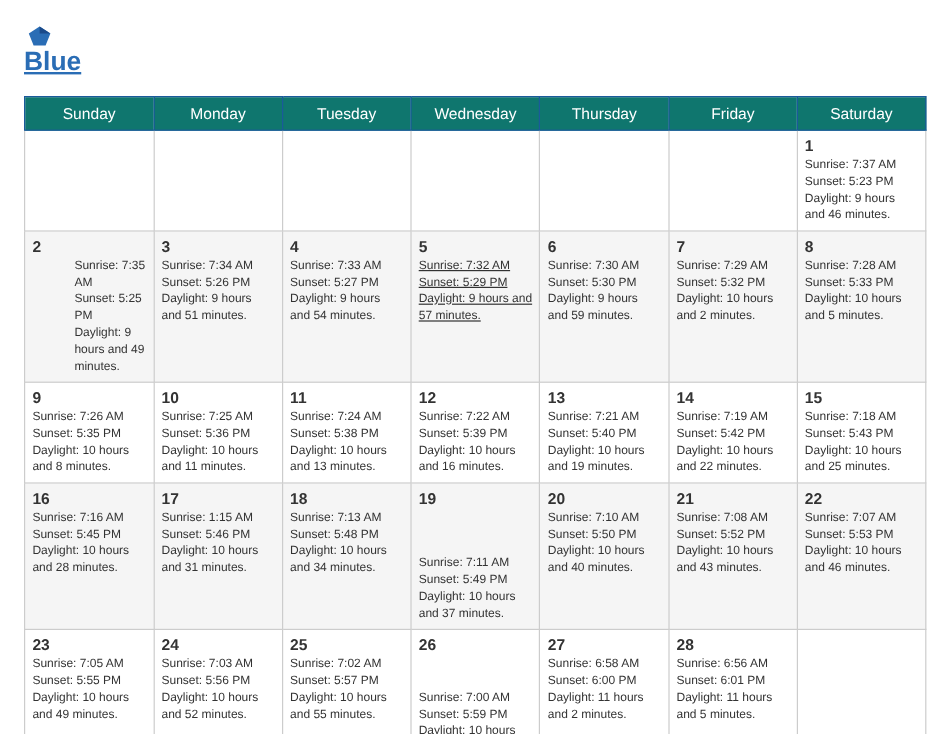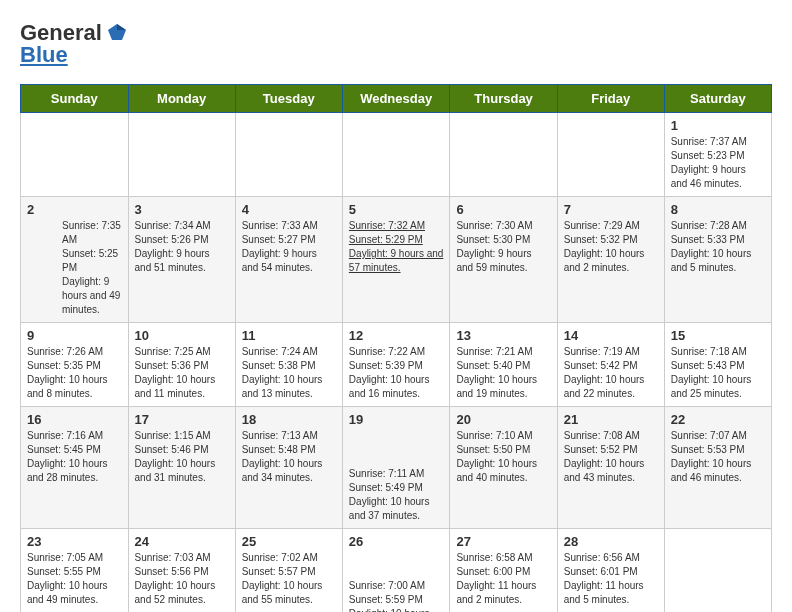--- a/index.html
+++ b/index.html
@@ -31,25 +31,25 @@
     }
     .subtitle {
       font-size: 16px;
       color: #555;
     }
     .calendar {
       width: 100%;
       border-collapse: collapse;
     }
     .calendar th {
-      background: #4d7c0f;
+      background: #0f766e;
       color: #fff;
       padding: 6px 8px;
       font-size: 13px;
-      font-weight: bold;
+      font-weight: normal;
       border: 1px solid #1a5a9a;
     }
     .calendar td {
       vertical-align: top;
       padding: 5px 6px;
       font-size: 10px;
       color: #333;
       border: 1px solid #ccc;
       width: 108px;
       min-height: 80px;
@@ -71,21 +71,20 @@
     .empty-cell {
       background: #fff !important;
     }
   </style>
 </head>
 <body>
 
 <div class="header">
   <div class="logo">
     <div style="display:flex;align-items:center;gap:2px;">
-      <span style="font-size:22px;font-weight:bold;color:#333;">General</span>
       <svg width="22" height="22" viewBox="0 0 22 22" style="margin-left:2px;">
         <polygon points="11,2 20,8 16,18 6,18 2,8" fill="#2a6db5"></polygon>
         <polygon points="11,2 20,8 11,8" fill="#1a4a8a"></polygon>
       </svg>
     </div>
     <span style="font-size:22px;font-weight:bold;color:#2a6db5;margin-top:-4px;text-decoration:underline;">Blue</span>
   </div>
   <div class="title-section">
     <div class="month-title"></div>
     <div class="subtitle"></div>

